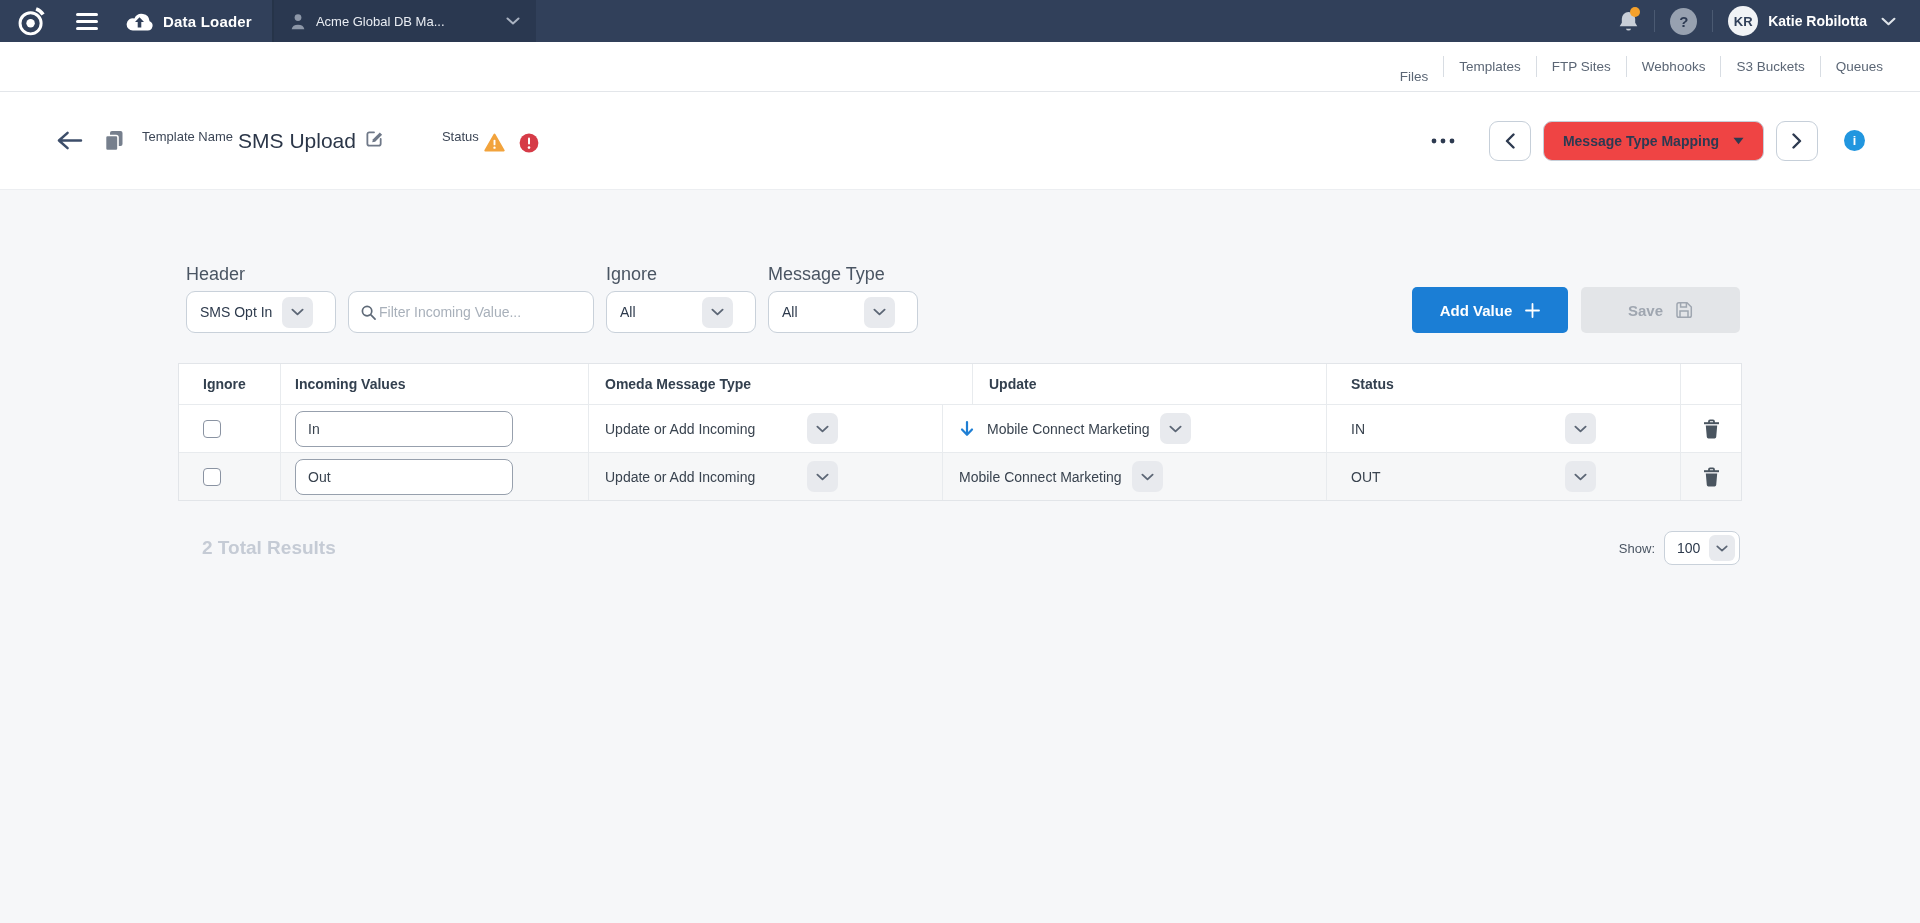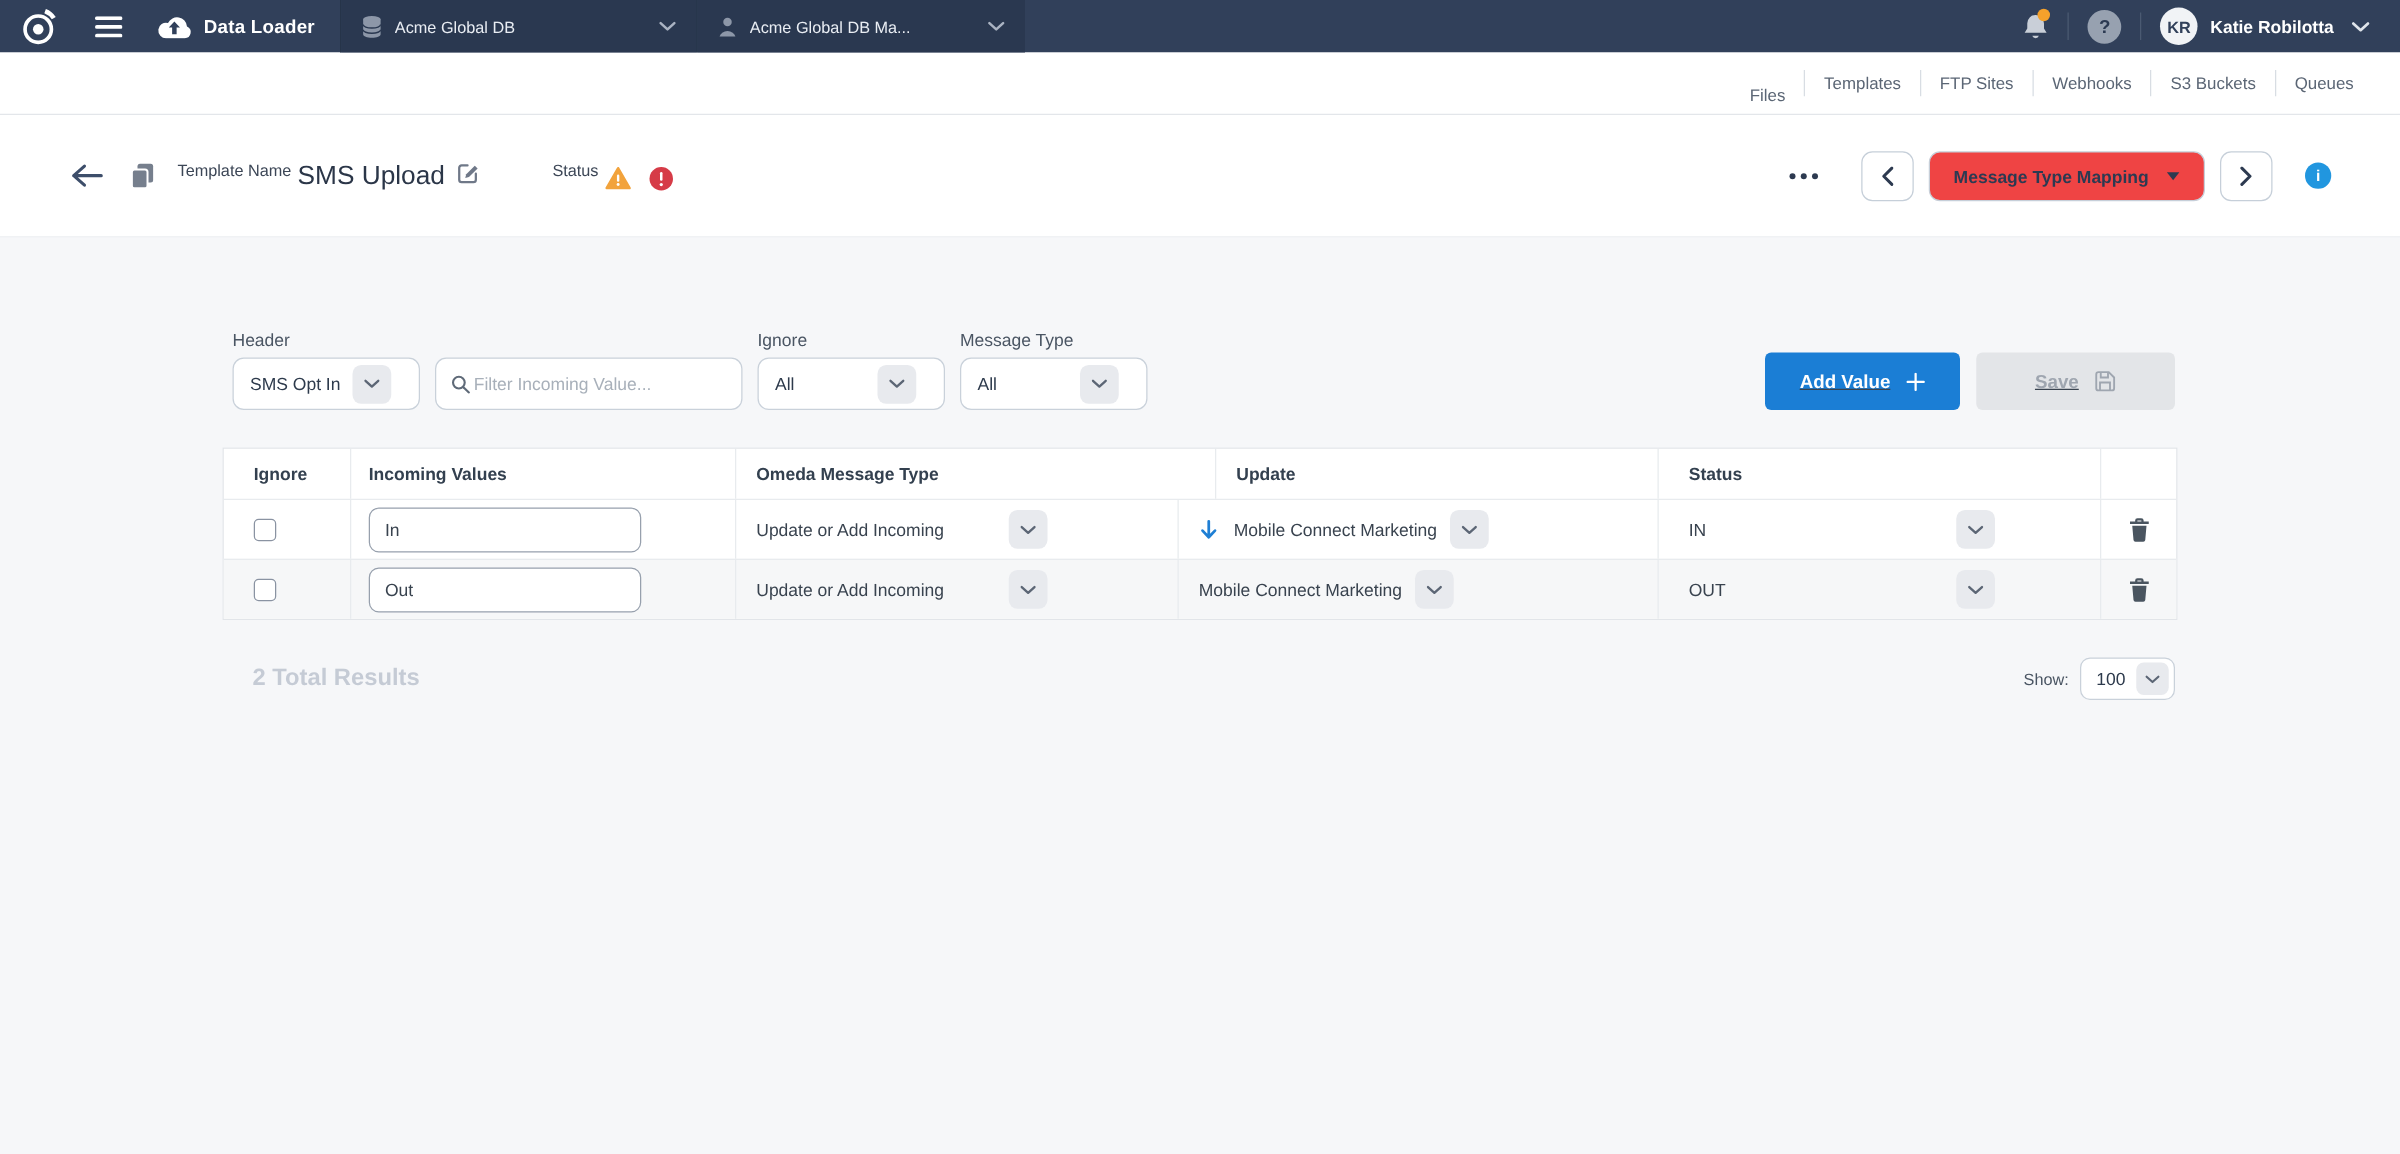--- a/index.html
+++ b/index.html
@@ -46,29 +46,29 @@
   .status-icons { display:flex; align-items:center; gap:14px; margin-top:4px; }
   .hspacer { flex:1; }
   .more-btn { background:none; border:none; padding:0 4px; margin-right:30px; display:flex; cursor:pointer; }
   .navbtn { width:42px; height:40px; border:1px solid #c6cfd9; border-radius:9px; background:#fff; display:flex; align-items:center; justify-content:center; cursor:pointer; }
   .mapbtn { height:40px; border:1px solid #c6cfd9; border-radius:9px; background:#ef4444; display:flex; align-items:center; gap:14px; padding:0 19px; font-size:14px; font-weight:600; color:#2c3a52; margin:0 12px; cursor:pointer; font-family:inherit; }
   .info { width:21px; height:21px; border-radius:50%; background:#2196df; color:#fff; font-size:12.5px; font-weight:700; display:flex; align-items:center; justify-content:center; margin-left:26px; cursor:pointer; }
   
   .filterbar { display:flex; align-items:flex-end; justify-content:space-between; margin:74px 180px 0 186px; }
   .fleft { display:flex; align-items:flex-end; gap:12px; }
   .fgroup { display:flex; flex-direction:column; gap:6px; }
-  .flabel { font-size:14px; color:#4a5563; }
+  .flabel { font-size:18px; color:#4a5563; }
   .select { height:42px; border:1px solid #c9d1da; border-radius:9px; background:#fff; display:flex; align-items:center; justify-content:space-between; padding:0 22px 0 13px; cursor:pointer; }
   .select .val { font-size:14px; color:#2d3a4c; }
   .w150 { width:150px; }
   .chevbtn { width:31px; height:31px; background:#e8eaee; border-radius:7px; border:none; display:flex; align-items:center; justify-content:center; cursor:pointer; flex:none; }
   .searchbox { width:246px; height:42px; border:1px solid #c9d1da; border-radius:9px; background:#fff; display:flex; align-items:center; gap:1px; padding:0 12px; }
   .searchbox input { border:none; outline:none; font-size:14px; color:#2d3a4c; width:100%; font-family:inherit; background:transparent; }
   .searchbox input::placeholder { color:#a8b0ba; }
-  .fright { display:flex; gap:13px;text-decoration:underline; }
+  .fright { display:flex; gap:13px; }
   .btn-add { width:156px; height:46px; background:#1b7ed5; border:none; border-radius:5px; color:#fff; font-size:15px; font-weight:600; display:flex; align-items:center; justify-content:center; gap:13px; cursor:pointer; font-family:inherit; }
   .btn-save { width:159px; height:46px; background:#e3e5e8; border:none; border-radius:5px; color:#9fa6b0; font-size:15px; font-weight:600; display:flex; align-items:center; justify-content:center; gap:12px; font-family:inherit; cursor:default; }
   
   .tbl { margin:30px 178px 0 178px; background:#fff; border:1px solid #e2e5e9; }
   .trow { display:flex; border-top:1px solid #e8ebee; }
   .trow.head { border-top:none; height:40px; }
   .trow.body { height:48px; }
   .trow.alt { background:#f6f7f8; }
   .c { display:flex; align-items:center; border-right:1px solid #e8ebee; }
   .c:last-child { border-right:none; }
@@ -117,35 +117,20 @@
   <div class="app">
     <span style="display:flex">
       <svg width="27" height="19" viewBox="0 0 27 19">
         <path d="M7 18.6 a6.2 6.2 0 1 1 1.4-12.2 A8 8 0 0 1 23.6 9.2 A4.9 4.9 0 0 1 21.8 18.6 Z" fill="#fff"></path>
         <path d="M13.5 5.2 L18 10 H15.3 V15.4 H11.7 V10 H9 Z" fill="#31405a"></path>
       </svg>
     </span>
     <span class="app-name">Data Loader</span>
   </div>
   <div class="tb-divider"></div>
-  <div class="tb-select db">
-    <span style="display:flex">
-      <svg width="17" height="19" viewBox="0 0 18 20">
-        <ellipse cx="9" cy="3.6" rx="7.4" ry="2.9" fill="#8d97a8"></ellipse>
-        <path d="M1.6 3.6 v12.6 c0 1.7 3.3 3 7.4 3 s7.4-1.3 7.4-3 V3.6" fill="#8d97a8"></path>
-        <path d="M1.6 8 c0 1.7 3.3 3 7.4 3 s7.4-1.3 7.4-3 M1.6 12.4 c0 1.7 3.3 3 7.4 3 s7.4-1.3 7.4-3" stroke="#2a3850" stroke-width="1.2" fill="none"></path>
-      </svg>
-    </span>
-    <span class="lbl">Acme Global DB</span>
-    <span style="display:flex">
-      <svg width="14" height="8" viewBox="0 0 14 8">
-          <path d="M1.5 1.5 L7 6.5 L12.5 1.5" stroke="#aab3c2" stroke-width="2" fill="none" stroke-linecap="round" stroke-linejoin="round"></path>
-        </svg>
-    </span>
-  </div>
   <div class="tb-divider"></div>
   <div class="tb-select profile">
     <span style="display:flex">
       <svg width="16" height="17" viewBox="0 0 16 18">
         <circle cx="8" cy="4.8" r="3.6" fill="#8d97a8"></circle>
         <path d="M1.3 17.2 a6.8 5.6 0 0 1 13.4 0 Z" fill="#8d97a8"></path>
       </svg>
     </span>
     <span class="lbl">Acme Global DB Ma...</span>
     <span style="display:flex">

